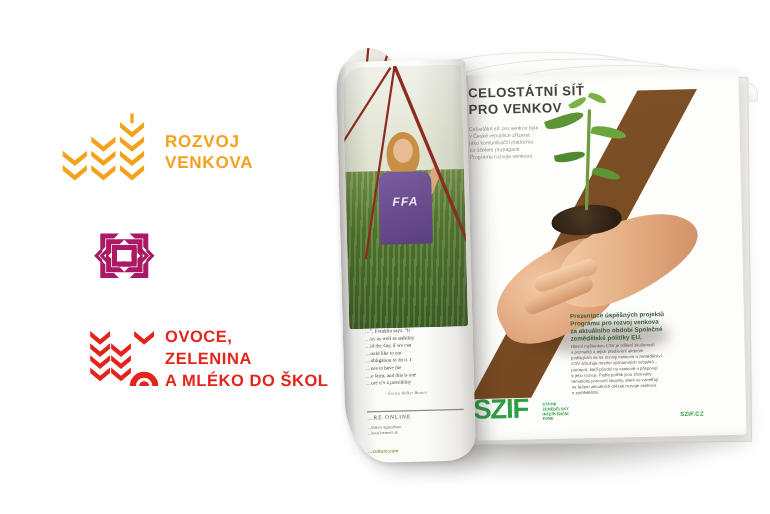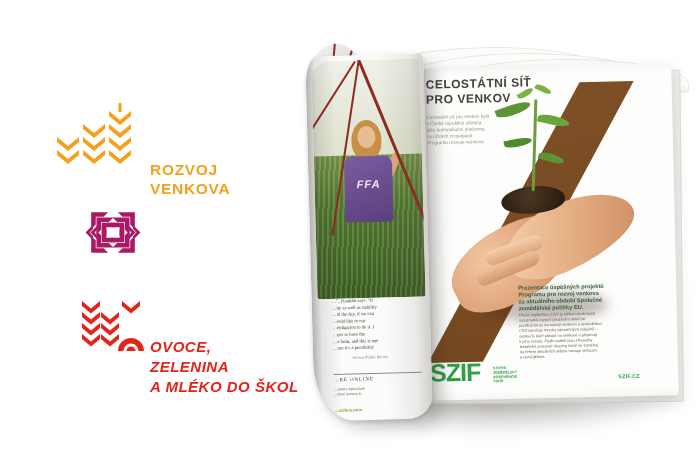--- a/index.html
+++ b/index.html
@@ -5,24 +5,24 @@
   html,body { margin:0; padding:0; background:#fff; }
   #stage {
     position:relative; width:700px; height:467px; overflow:hidden;
     background:#ffffff; font-family:"Liberation Sans", sans-serif;
   }
   .abs { position:absolute; }
   .ml { white-space:pre-line; }
   svg { display:block; }
 
   
-  .logo-label { font-weight:bold; text-transform:uppercase;margin-top:40px; }
+  .logo-label { font-weight:bold; text-transform:uppercase; }
   .lbl-1 { left:150px; top:121px; font-size:15.5px; line-height:18.5px; letter-spacing:.7px; color:var(--orange); }
   .lbl-2 { left:152px; top:202px; font-size:15px;  line-height:21.5px; letter-spacing:.7px; color:var(--magenta); }
-  .lbl-3 { left:150px; top:297px; font-size:15px;  line-height:20px;   letter-spacing:.5px; color:var(--red);font-style:italic; }
+  .lbl-3 { left:150px; top:297px; font-size:15px;  line-height:20px;   letter-spacing:.5px; color:var(--red); }
   .ic-1 { left:55px;  top:103px; }
   .ic-2 { left:82px;  top:204px; }
   .ic-3 { left:80px;  top:299px; }
 
   
   .magazine { left:295px; top:38px; width:400px; height:420px; }
   .mag-shadow {
     left:25px; top:335px; width:345px; height:60px; border-radius:50%;
     background:radial-gradient(ellipse at 50% 45%, rgba(40,35,30,.30), rgba(40,35,30,.10) 55%, rgba(0,0,0,0) 75%);
     filter:blur(7px);

